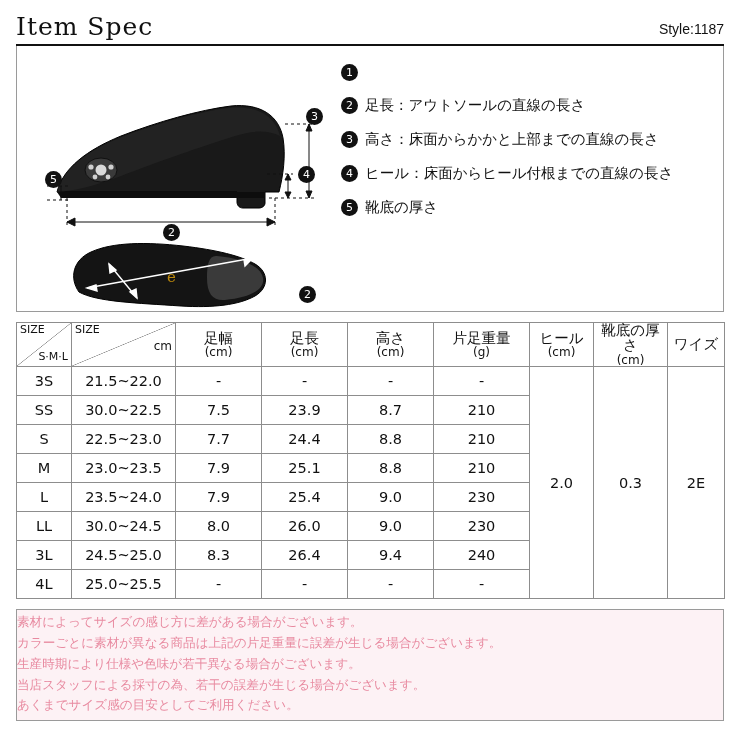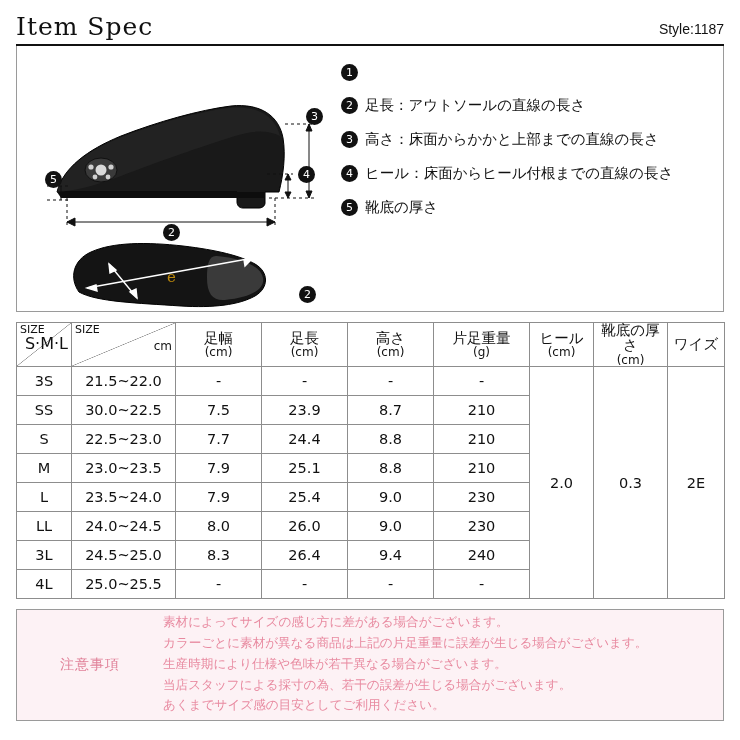--- a/index.html
+++ b/index.html
@@ -74,21 +74,21 @@
     padding: 0;
   }
   table.spec thead th { height: 34px; font-weight: 400; line-height: 1.05; }
   .hdr-sub { font-size: 12px; display:block; }
   .sz-head { position: relative; padding: 0; }
   .sz-head .diag {
     position:absolute; left:0; top:0; width:100%; height:100%;
     background: linear-gradient(to right bottom, transparent calc(50% - 0.6px), #8d8d8d 50%, transparent calc(50% + 0.6px));
   }
   .sz-head .tl { position:absolute; left:3px; top:1px; font-size:11px; }
-  .sz-head .br { position:absolute; right:3px; bottom:13px; font-size:16px; }
+  .sz-head .br { position:absolute; right:3px; bottom:4px; font-size:11px; }
   .sz-head2 .tl { position:absolute; left:3px; top:1px; font-size:11px; }
   .sz-head2 .br { position:absolute; right:3px; bottom:14px; font-size:12px;margin-left:28px; }
   td.size-label { font-size: 16px; margin-top: 16px; }
   .merged { font-size: 15px; }
 
   
   .notes {
     margin-top: 10px;
     border: 1px solid #9a9a9a;
     background: #fdf2f5;
@@ -304,21 +304,21 @@
       <tr>
         <td class="size-label">L</td>
         <td>23.5~24.0</td>
         <td>7.9</td>
         <td>25.4</td>
         <td>9.0</td>
         <td>230</td>
       </tr>
       <tr>
         <td class="size-label">LL</td>
-        <td>24.0~24.5</td>
+        <td>30.0~24.5</td>
         <td>8.0</td>
         <td>26.0</td>
         <td>9.0</td>
         <td>230</td>
       </tr>
       <tr>
         <td class="size-label">3L</td>
         <td>24.5~25.0</td>
         <td>8.3</td>
         <td>26.4</td>
@@ -330,21 +330,20 @@
         <td>25.0~25.5</td>
         <td>-</td>
         <td>-</td>
         <td>-</td>
         <td>-</td>
       </tr>
     </tbody>
   </table>
 
   <div class="notes">
-    <div class="notes-label">注意事項</div>
     <div class="notes-body">
       <div>素材によってサイズの感じ方に差がある場合がございます。</div>
       <div>カラーごとに素材が異なる商品は上記の片足重量に誤差が生じる場合がございます。</div>
       <div>生産時期により仕様や色味が若干異なる場合がございます。</div>
       <div>当店スタッフによる採寸の為、若干の誤差が生じる場合がございます。</div>
       <div>あくまでサイズ感の目安としてご利用ください。</div>
     </div>
   </div>
 
 </div>

